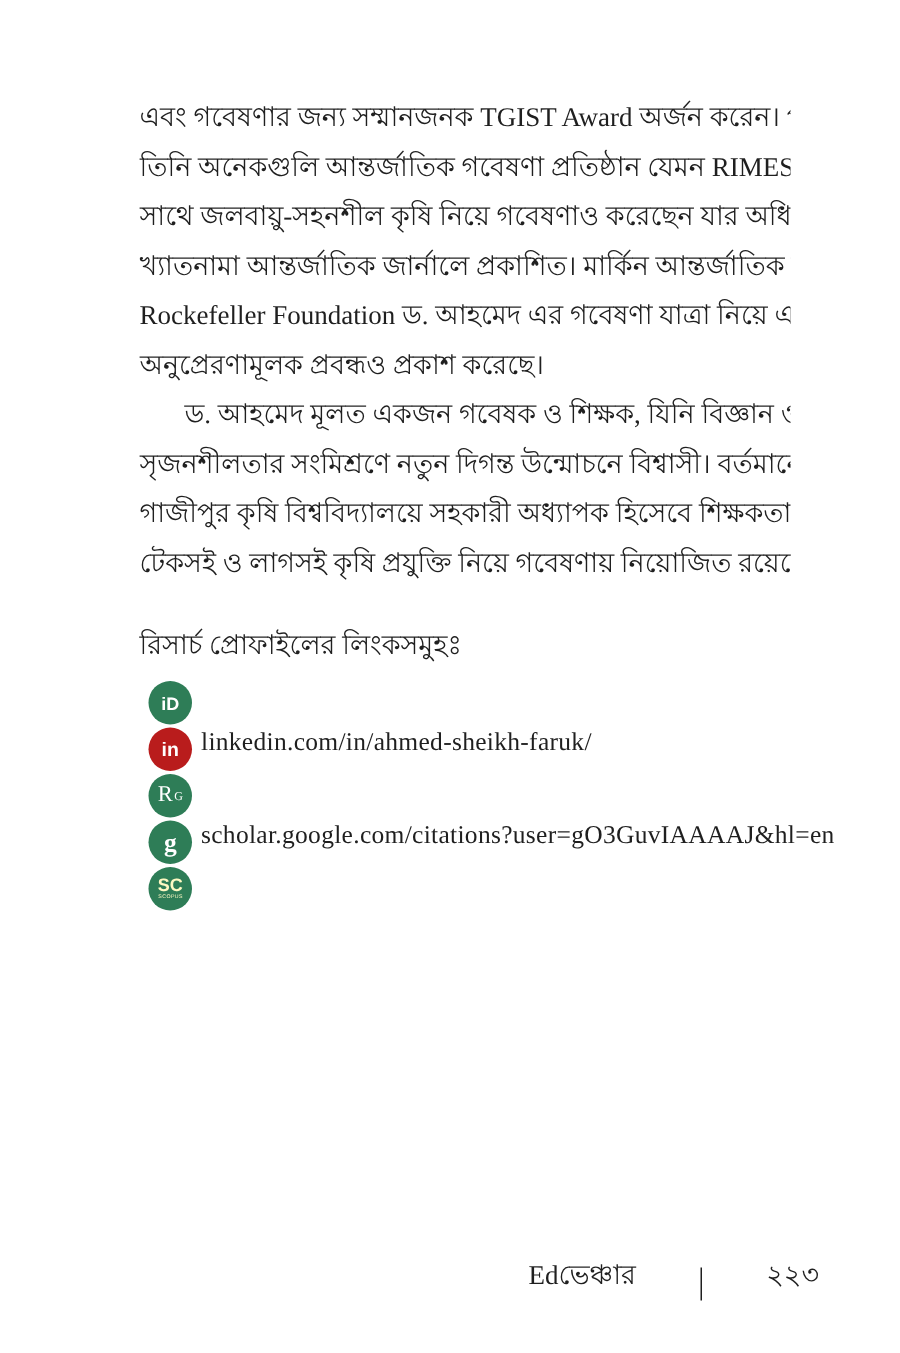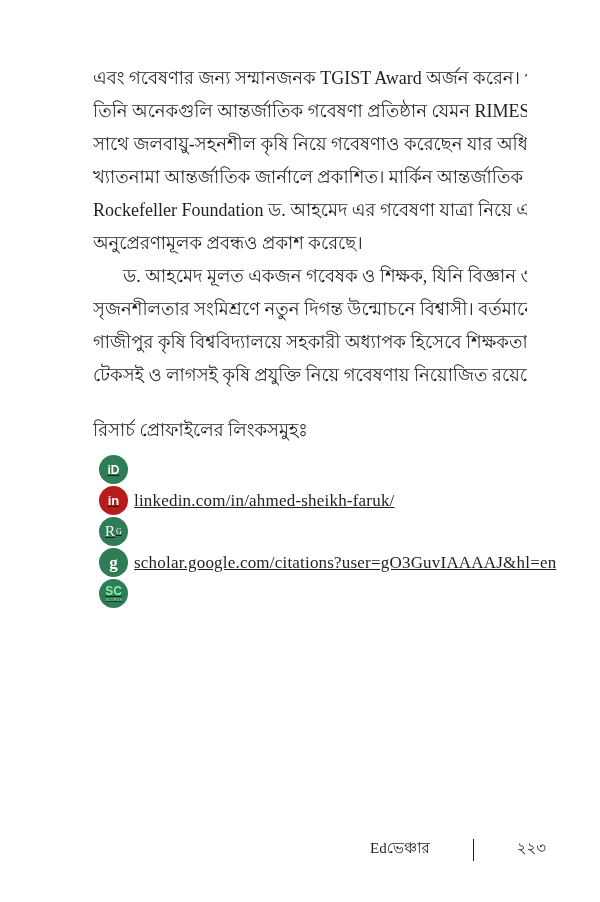--- a/index.html
+++ b/index.html
@@ -35,23 +35,21 @@
   .links-heading {
     margin-top: 22px;
     height: 33px;
     line-height: 33px;
     font-size: 18px;
   }
   .links-list { margin-top: 7px; }
   .link-row {
     height: 31px;
     display: flex;
-    align-items: center;
     padding-left: 6px;
-    text-decoration: underline;
   }
   .badge {
     width: 29px;
     height: 29px;
     border-radius: 50%;
     flex: 0 0 29px;
     display: flex;
     align-items: center;
     justify-content: center;
     color: #ffffff;
@@ -70,21 +68,21 @@
     font-size: 17px;
     letter-spacing: 0.2px;
     white-space: nowrap;
   }
   .page-footer {
     position: absolute;
     top: 836px;
     right: 54px;
     display: flex;
     align-items: flex-end;
-    font-size: 15px;
+    font-size: 18px;
     gap: 33px;
   }
   .footer-sep {
     display: inline-block;
     width: 1px;
     height: 22px;
     background: #1f1f1f;
     margin: 0 10px;
   }
 </style>
@@ -130,21 +128,21 @@
             <sup>G</sup>
           </span>
       </div>
 
       <div class="link-row">
         <span class="badge badge-scholar" style="background: rgb(46, 125, 87); color: rgb(255, 255, 255);">g</span>
         <span class="link-url">scholar.google.com/citations?user=gO3GuvIAAAAJ&amp;hl=en</span>
       </div>
 
       <div class="link-row">
-        <span class="badge badge-scopus" style="background: rgb(46, 125, 87); color: #86efac;">
+        <span class="badge badge-scopus" style="background: rgb(46, 125, 87); color: #fef9c3;">
           <span class="sc-main">SC</span>
           <span class="sc-sub">SCOPUS</span>
         </span>
       </div>
 
     </div>
   </div>
 
   <div class="page-footer">
     <span>Edভেঞ্চার</span>

